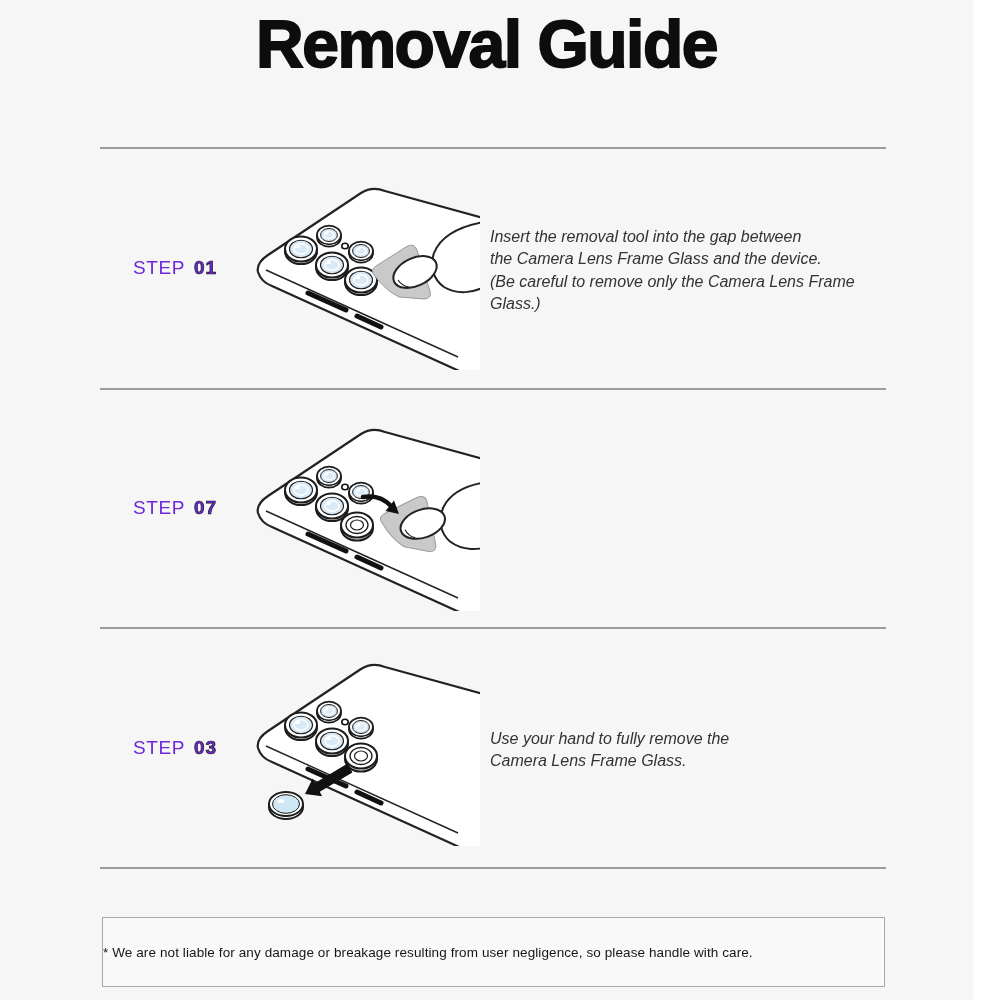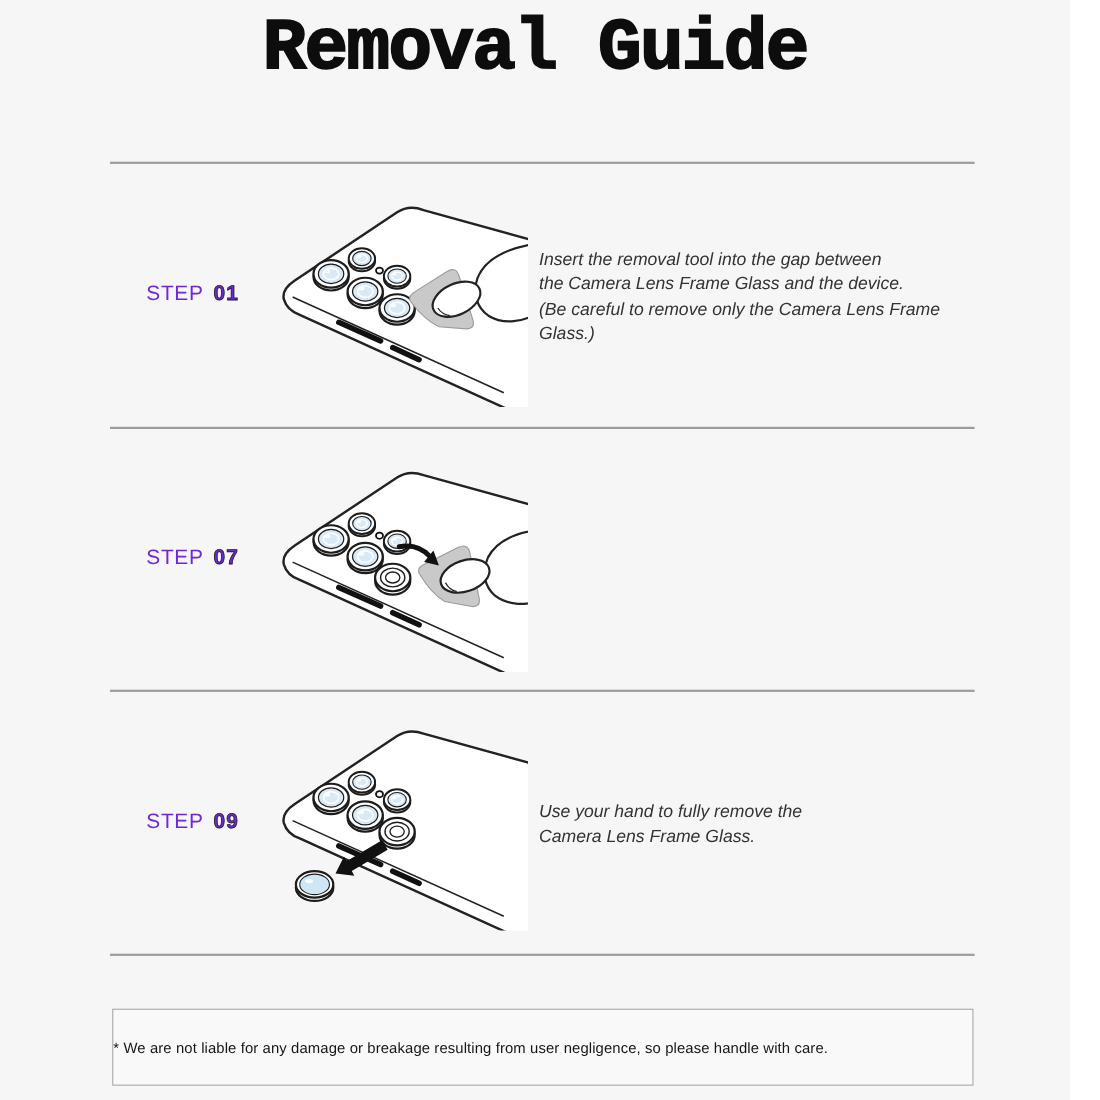--- a/index.html
+++ b/index.html
@@ -1,21 +1,21 @@
 <!DOCTYPE html>
 <html><head>
 <meta charset="utf-8">
 <style>
   html,body{margin:0;padding:0;background:#ffffff;}
   body{width:1000px;height:1000px;position:relative;font-family:"Liberation Sans",sans-serif;color:#1a1a1a;}
   .canvas{position:absolute;left:0;top:0;width:973px;height:1000px;background:#f6f6f6;overflow:hidden;}
   .page-title{
     position:absolute;left:0;top:10px;width:973px;text-align:center;
     font-size:66px;font-weight:800;letter-spacing:-1.5px;color:#0d0d0d;
-    -webkit-text-stroke:1.8px #0d0d0d;margin:0;line-height:1.05;font-family:Liberation Mono, monospace;
+    -webkit-text-stroke:1.8px #0d0d0d;margin:0;line-height:1.05;
   }
   .rule{position:absolute;left:100px;width:786px;height:2px;background:#9c9c9c;}
   .rule1{top:147px}.rule2{top:388px}.rule3{top:627px}.rule4{top:867px}
   .step-label{position:absolute;left:133px;font-size:19px;color:#6d28d9;letter-spacing:.6px;white-space:nowrap;}
   .step-label b{margin-left:9px;font-weight:700;-webkit-text-stroke:.7px #161616;letter-spacing:1px;}
   .lbl1{top:257px}.lbl2{top:497px}.lbl3{top:737px}
   .art{position:absolute;left:250px;width:230px;height:190px;}
   .art1{top:180px}.art2{top:421px}.art3{top:656px}
   .step-desc{
     position:absolute;left:490px;width:410px;margin:0;
@@ -120,21 +120,21 @@
       <g>
         <path d="M 113,76 Q 130,73 141,85" fill="none" stroke="#111111" stroke-width="4.5" stroke-linecap="round"></path>
         <polygon points="149,93 135.5,90 144,79.5" fill="#111111"></polygon>
       </g>
     </svg>
   </div>
 
   <div class="rule rule2"></div>
 
   <div class="step-label lbl3">
-    <span>STEP</span><b>09</b>
+    <span>STEP</span><b>03</b>
   </div>
   <div class="art art3">
     <svg viewBox="0 0 230 190" width="230" height="190">
       <g>
           <use href="#phone-base"></use>
         </g>
       <g>
         <use href="#lens-lifted" transform="translate(111,100)"></use>
       </g>
       <g>

